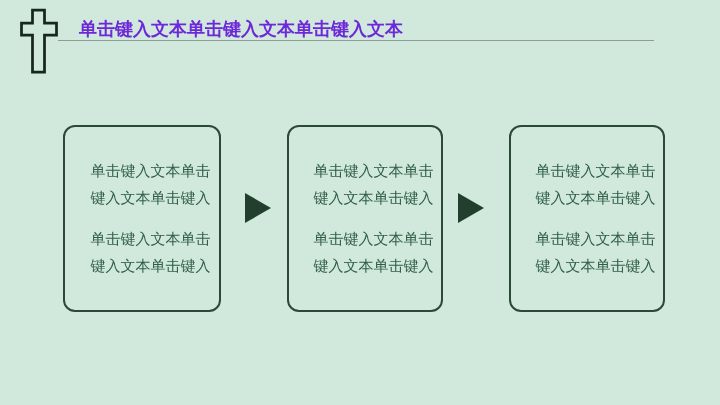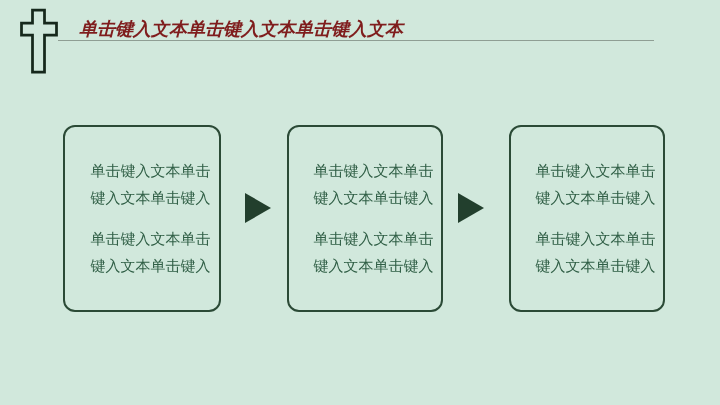--- a/index.html
+++ b/index.html
@@ -23,23 +23,22 @@
     height: 66px;
   }
   .slide-title {
     position: absolute;
     left: 79px;
     top: 17px;
     width: 560px;
     font-size: 18px;
     font-weight: bold;
     letter-spacing: 0px;
-    color: #7f1d1d;
+    color: #6d28d9;
     white-space: nowrap;
-    font-style: italic;
   }
   .title-divider {
     position: absolute;
     left: 58px;
     top: 40px;
     width: 596px;
     height: 0;
     border-top: 1.5px solid #8f9e94;
   }
   

